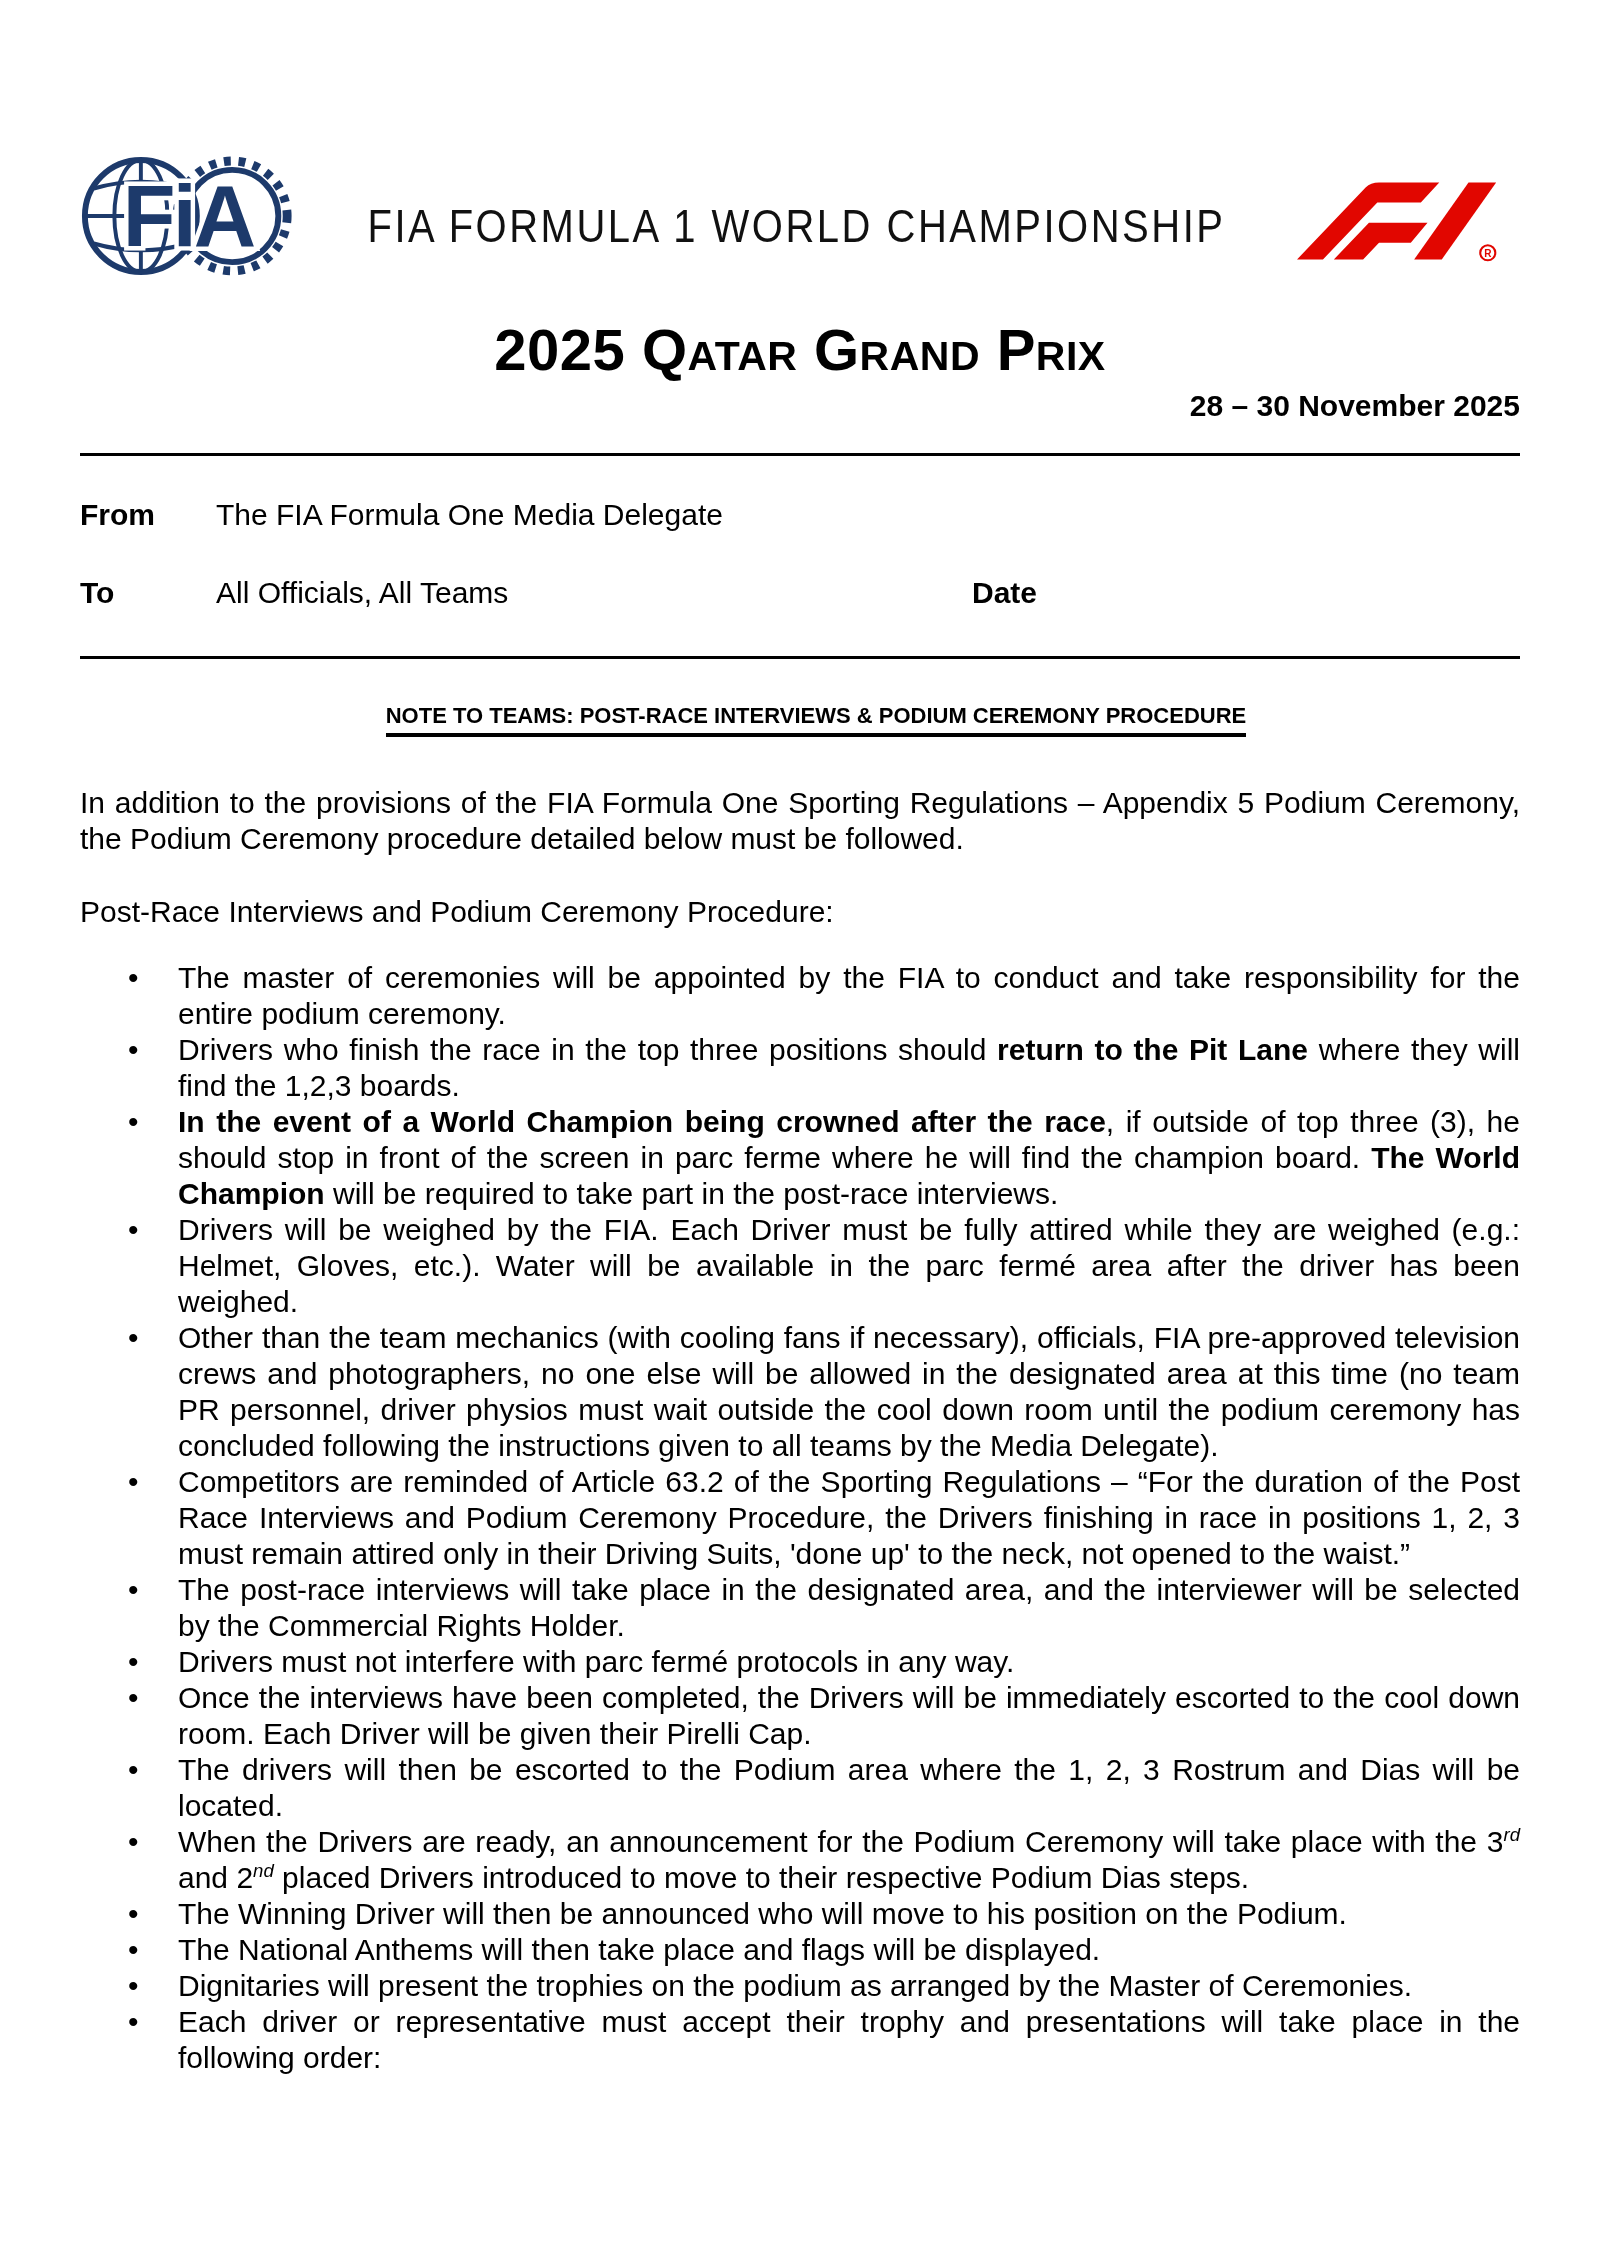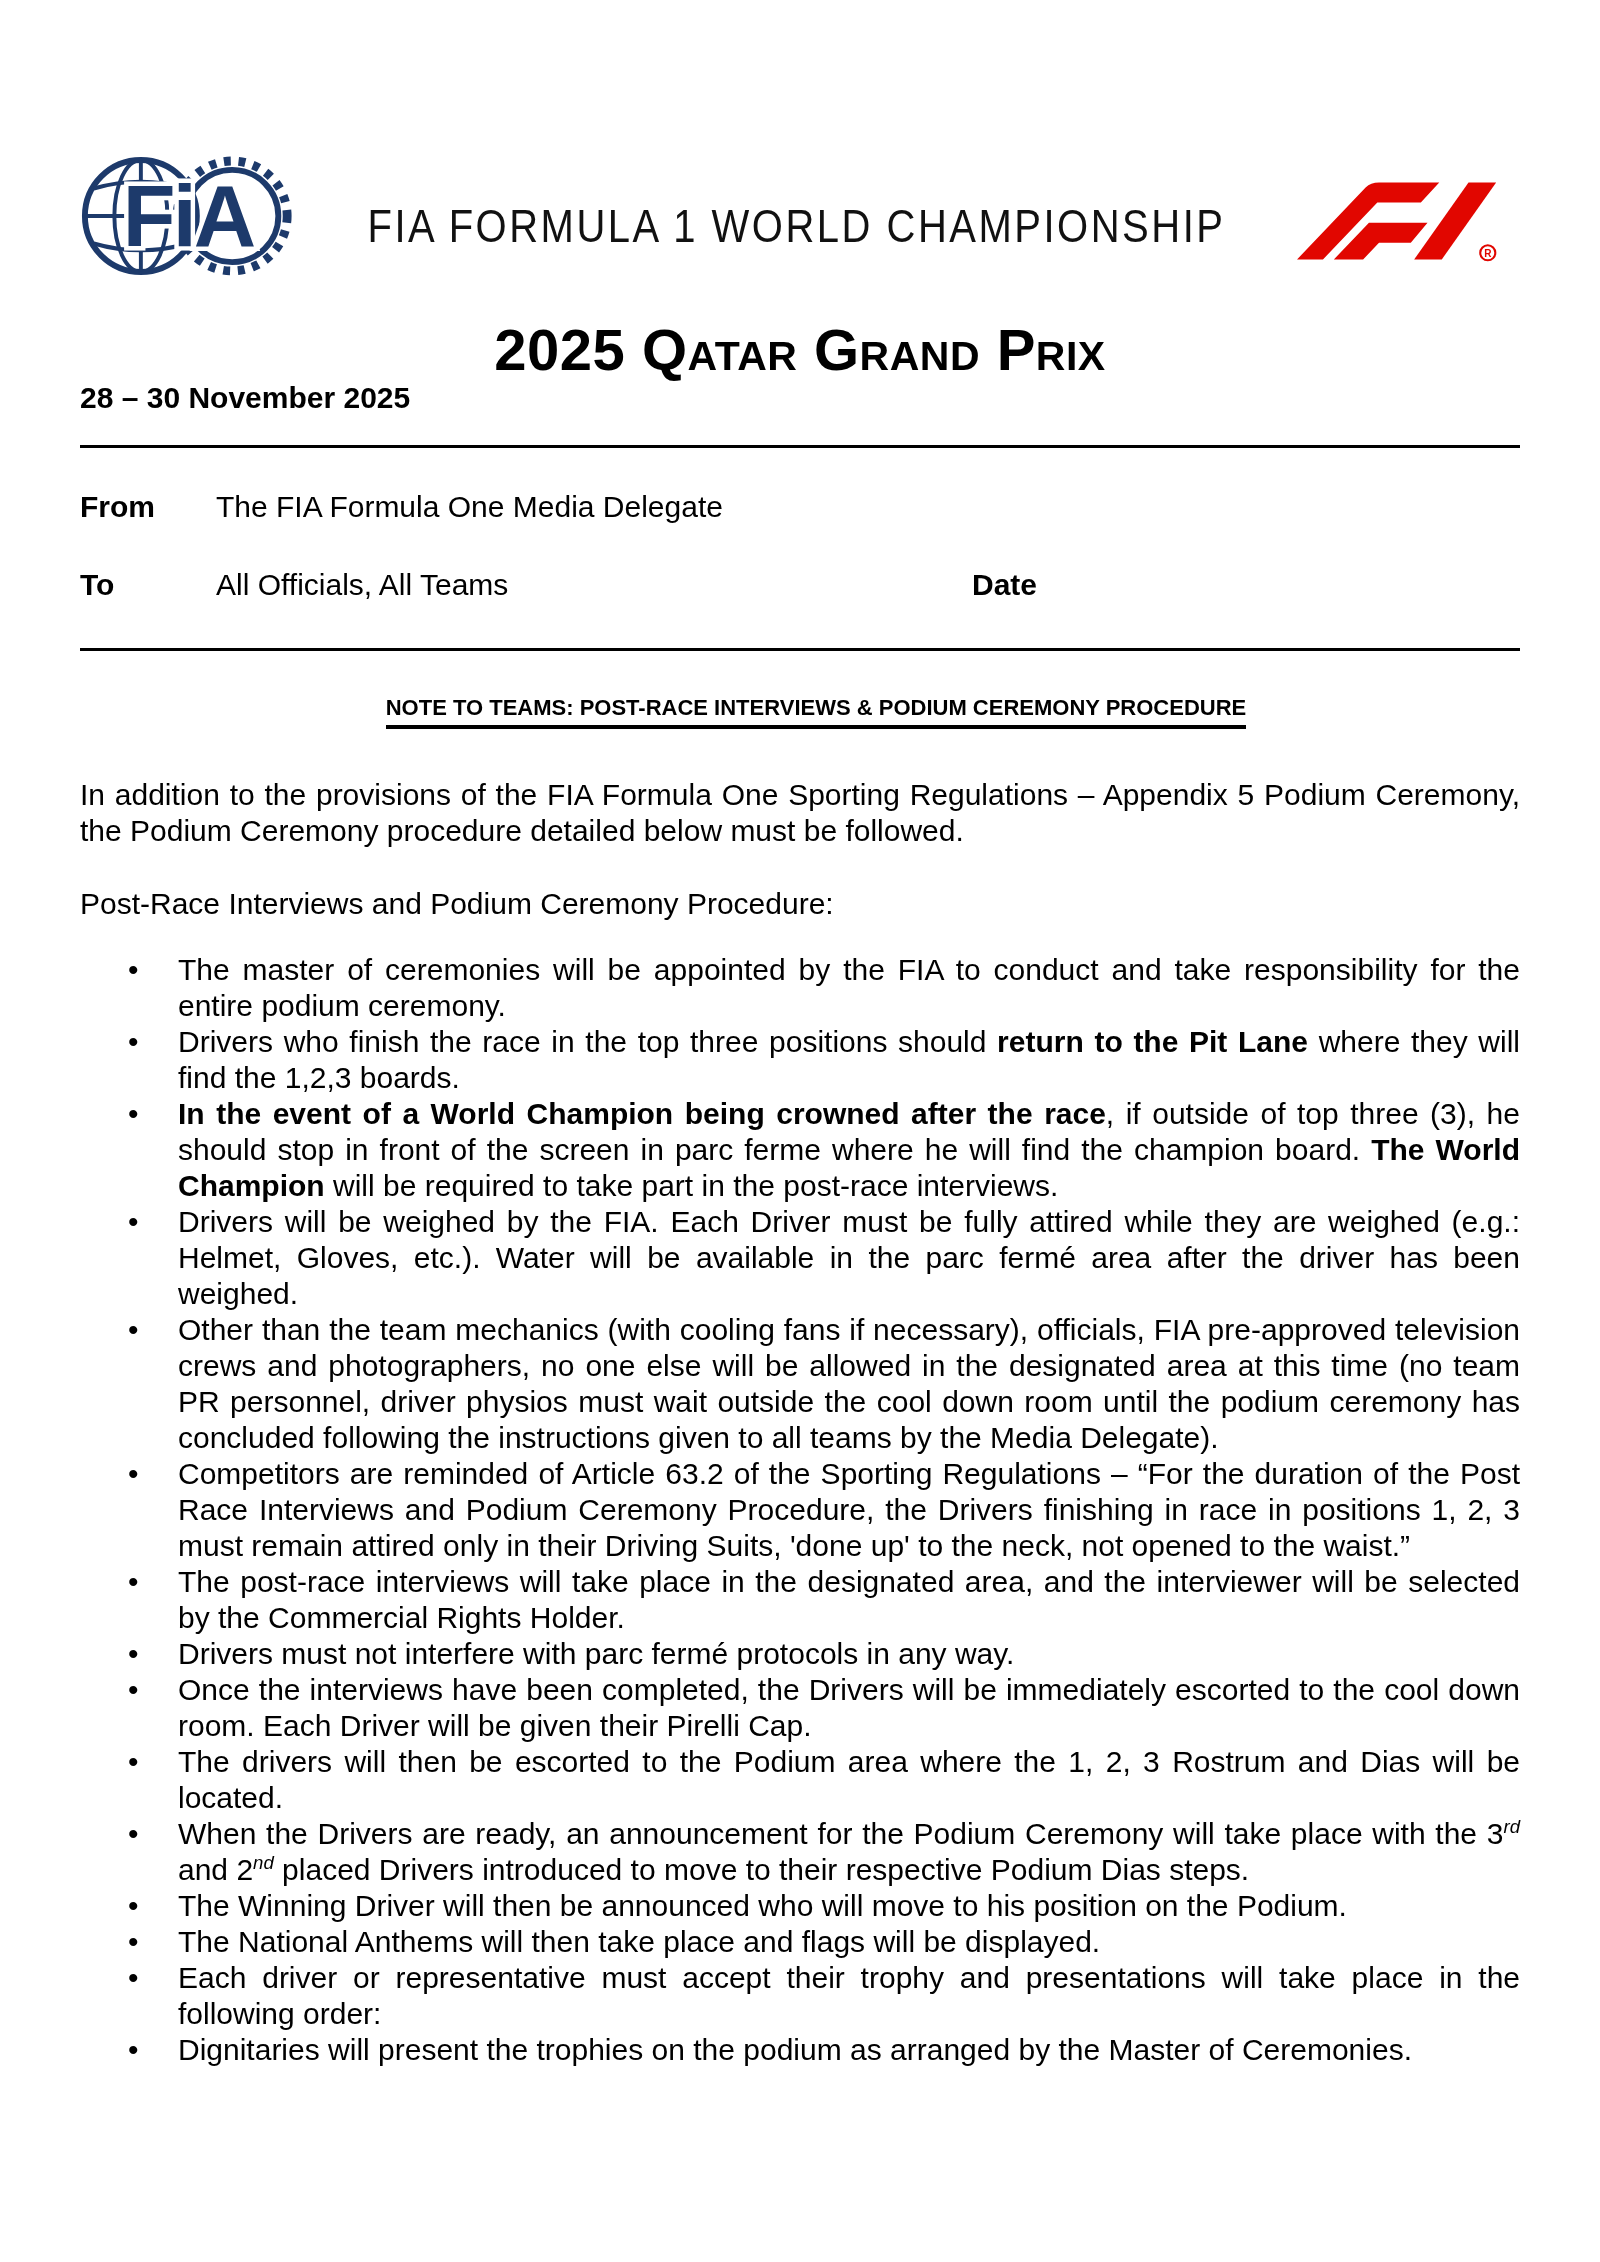--- a/index.html
+++ b/index.html
@@ -21,21 +21,21 @@
     flex:1;text-align:center;font-size:40px;font-weight:400;color:#111;
     letter-spacing:2.5px;white-space:nowrap;transform:scaleY(1.14);
     padding-top:18px;
   }
   .f1-logo{width:205px;height:88px;flex:0 0 auto;margin-right:18px;margin-top:10px;}
   
   .doc-title{
     text-align:center;font-weight:bold;font-size:58px;line-height:1.05;
     font-variant:small-caps;margin-top:16px;letter-spacing:0.5px;
   }
-  .doc-dates{text-align:left;font-weight:bold;font-size:30px;margin-top:0;}
+  .doc-dates{text-align:right;font-weight:bold;font-size:30px;margin-top:8px;}
   
   .rule{border:none;border-top:3px solid #000;margin:0;}
   .rule-top{margin-top:30px;}
   .rule-mid{margin-top:46px;}
   
   .meta{
     display:grid;grid-template-columns:136px 756px 96px auto;
     row-gap:44px;margin-top:42px;font-size:30px;line-height:34px;
   }
   .meta-label{font-weight:bold;}
@@ -120,17 +120,17 @@
       <li class="bullet-item"><span>Drivers will be weighed by the FIA. Each Driver must be fully attired while they are weighed (e.g.: Helmet, Gloves, etc.). Water will be available in the parc fermé area after the driver has been weighed.</span></li>
       <li class="bullet-item"><span>Other than the team mechanics (with cooling fans if necessary), officials, FIA pre-approved television crews and photographers, no one else will be allowed in the designated area at this time (no team PR personnel, driver physios must wait outside the cool down room until the podium ceremony has concluded following the instructions given to all teams by the Media Delegate).</span></li>
       <li class="bullet-item"><span>Competitors are reminded of Article 63.2 of the Sporting Regulations – “For the duration of the Post Race Interviews and Podium Ceremony Procedure, the Drivers finishing in race in positions 1, 2, 3 must remain attired only in their Driving Suits, 'done up' to the neck, not opened to the waist.”</span></li>
       <li class="bullet-item"><span>The post-race interviews will take place in the designated area, and the interviewer will be selected by the Commercial Rights Holder.</span></li>
       <li class="bullet-item"><span>Drivers must not interfere with parc fermé protocols in any way.</span></li>
       <li class="bullet-item"><span>Once the interviews have been completed, the Drivers will be immediately escorted to the cool down room. Each Driver will be given their Pirelli Cap.</span></li>
       <li class="bullet-item"><span>The drivers will then be escorted to the Podium area where the 1, 2, 3 Rostrum and Dias will be located.</span></li>
       <li class="bullet-item"><span>When the Drivers are ready, an announcement for the Podium Ceremony will take place with the 3</span><sup>rd</sup><span> and 2</span><sup>nd</sup><span> placed Drivers introduced to move to their respective Podium Dias steps.</span></li>
       <li class="bullet-item"><span>The Winning Driver will then be announced who will move to his position on the Podium.</span></li>
       <li class="bullet-item"><span>The National Anthems will then take place and flags will be displayed.</span></li>
+      <li class="bullet-item"><span>Dignitaries will present the trophies on the podium as arranged by the Master of Ceremonies.</span></li>
       <li class="bullet-item"><span>Each driver or representative must accept their trophy and presentations will take place in the following order:</span></li>
-      <li class="bullet-item"><span>Dignitaries will present the trophies on the podium as arranged by the Master of Ceremonies.</span></li>
     </ul>
 
 </div>
 
 </body></html>

